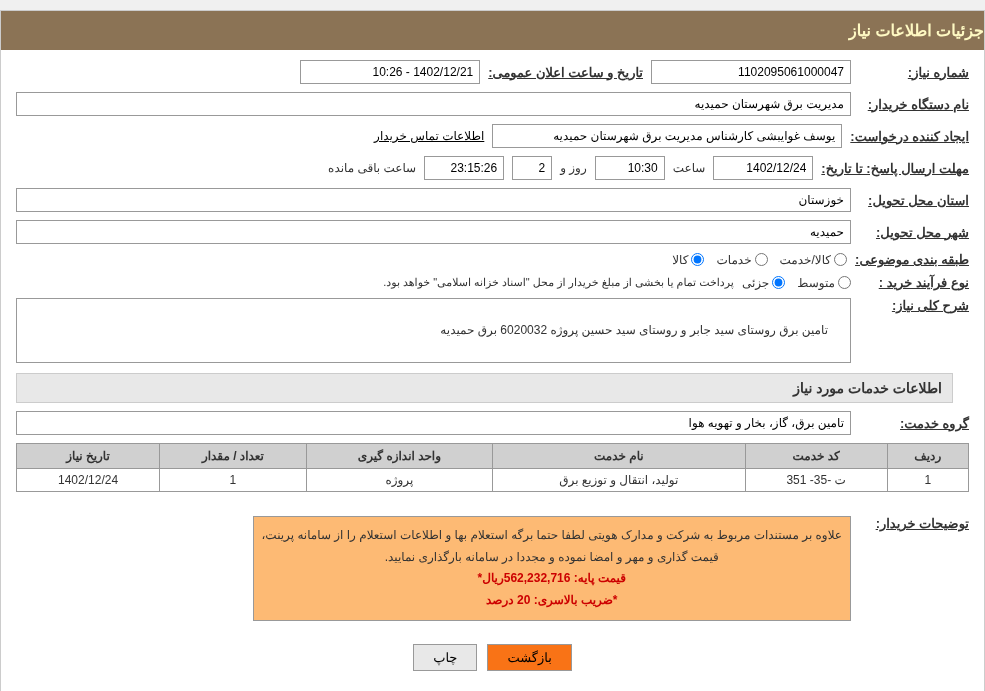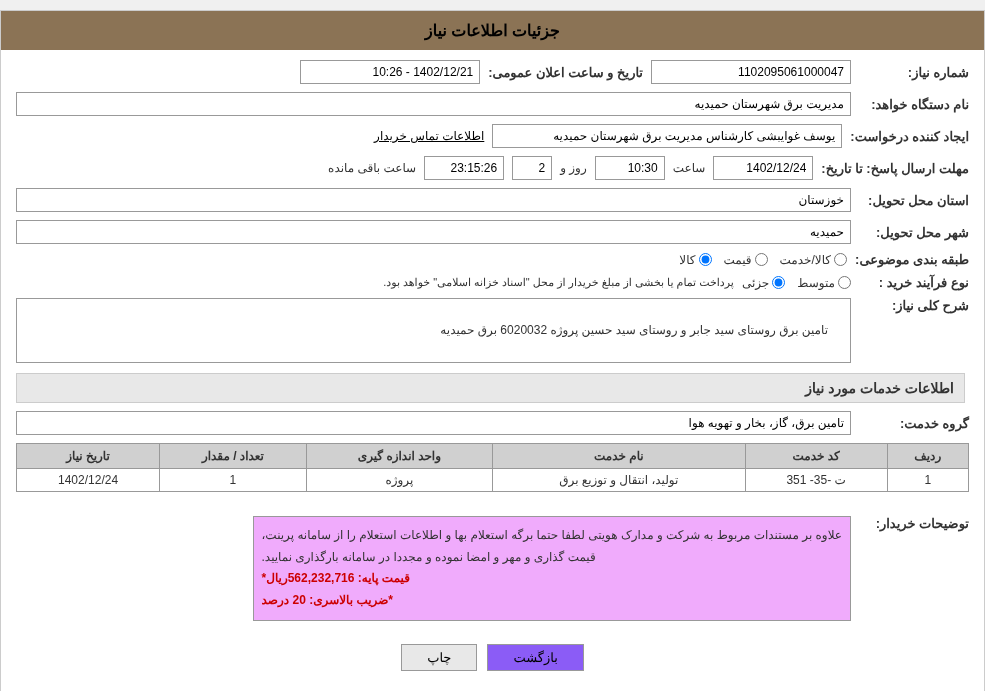--- a/index.html
+++ b/index.html
@@ -11,22 +11,22 @@
       color: #333;
     }
     .page-wrapper {
       max-width: 985px;
       margin: 10px auto;
       background: #fff;
       border: 1px solid #ccc;
     }
     .page-header {
       background: #8B7355;
-      color: #000000;
-      text-align: center;
+      color: #fef9c3;
+      text-align: right;
       padding: 10px 0;
       font-size: 16px;
       font-weight: bold;
     }
     .content {
       padding: 10px 15px;
     }
     .row {
       display: flex;
       align-items: center;
@@ -71,21 +71,21 @@
       display: flex;
       align-items: flex-start;
       gap: 3px;
     }
     .section-header {
       background: #e8e8e8;
       border: 1px solid #ccc;
       padding: 6px 10px;
       font-weight: bold;
       font-size: 14px;
-      margin: 10px 4px 8px 0;
+      margin: 10px 16px 8px 0;
       text-align: right;
     }
     .description-box {
       border: 1px solid #999;
       padding: 22px;
       font-size: 12px;
       direction: rtl;
       text-align: right;
       min-height: 40px;
       width: 100%;
@@ -111,54 +111,55 @@
       text-align: center;
     }
     .service-table tr:nth-child(even) td {
       background: #f9f9f9;
     }
     .notes-box {
       border: 1px solid #999;
       padding: 8px;
       font-size: 12px;
       direction: rtl;
-      text-align: left;
+      text-align: center;
       min-height: 80px;
       line-height: 1.8;
-      background: #f0abfc;
+      background: #fdba74;
     }
     .notes-box .highlight {
       color: #cc0000;
       font-weight: bold;
     }
     .button-row {
       display: flex;
       justify-content: center;
       gap: 10px;
       padding: 15px 0;
     }
     .btn {
-      padding: 5px 25px;
+      padding: 5px 19px;
       font-size: 13px;
       font-family: Tahoma, Arial, sans-serif;
       border: 1px solid #999;
       cursor: pointer;
       background: #f0f0f0;
     }
     .btn-print {
       background: #e8e8e8;
     }
     .btn-back {
-      background: #8b5cf6;
+      background: #f97316;
     }
     .label-right {
       text-align: right;
       min-width: 110px;
       font-weight: bold;
       flex-shrink: 0;
+      text-decoration: underline;
     }
     .small-text {
       font-size: 11px;
       color: #333;
     }
   </style>
 </head>
 <body>
 
 <div class="page-wrapper">
@@ -170,21 +171,21 @@
   <div class="content">
 
     <div class="row">
       <span class="label-right">شماره نیاز:</span>
       <input class="input-field" style="width: 200px;" type="text" value="1102095061000047" readonly="">
       <span class="label-right" style="min-width:auto;">تاریخ و ساعت اعلان عمومی:</span>
       <input class="input-field" style="width: 180px;" type="text" value="1402/12/21 - 10:26" readonly="">
     </div>
 
     <div class="row">
-      <span class="label-right">نام دستگاه خواهد:</span>
+      <span class="label-right">نام دستگاه خریدار:</span>
       <input class="input-field input-full" type="text" value="مدیریت برق شهرستان حمیدیه" readonly="" style="">
     </div>
 
     <div class="row">
       <span class="label-right">ایجاد کننده درخواست:</span>
       <input class="input-field" style="width: 350px;" type="text" value="یوسف غوایبشی کارشناس مدیریت برق شهرستان حمیدیه" readonly="">
       <span class="link-blue">اطلاعات تماس خریدار</span>
     </div>
 
     <div class="row">
@@ -210,21 +211,21 @@
 
     <div class="row">
       <span class="label-right">طبقه بندی موضوعی:</span>
       <div class="radio-group">
         <div class="radio-item">
           <input type="radio" name="category" style="">
           <span>کالا/خدمت</span>
         </div>
         <div class="radio-item">
           <input type="radio" name="category" style="">
-          <span>قیمت</span>
+          <span>خدمات</span>
         </div>
         <div class="radio-item">
           <input type="radio" name="category" checked="" style="">
           <span>کالا</span>
         </div>
       </div>
     </div>
 
     <div class="row">
       <span class="label-right">نوع فرآیند خرید :</span>

